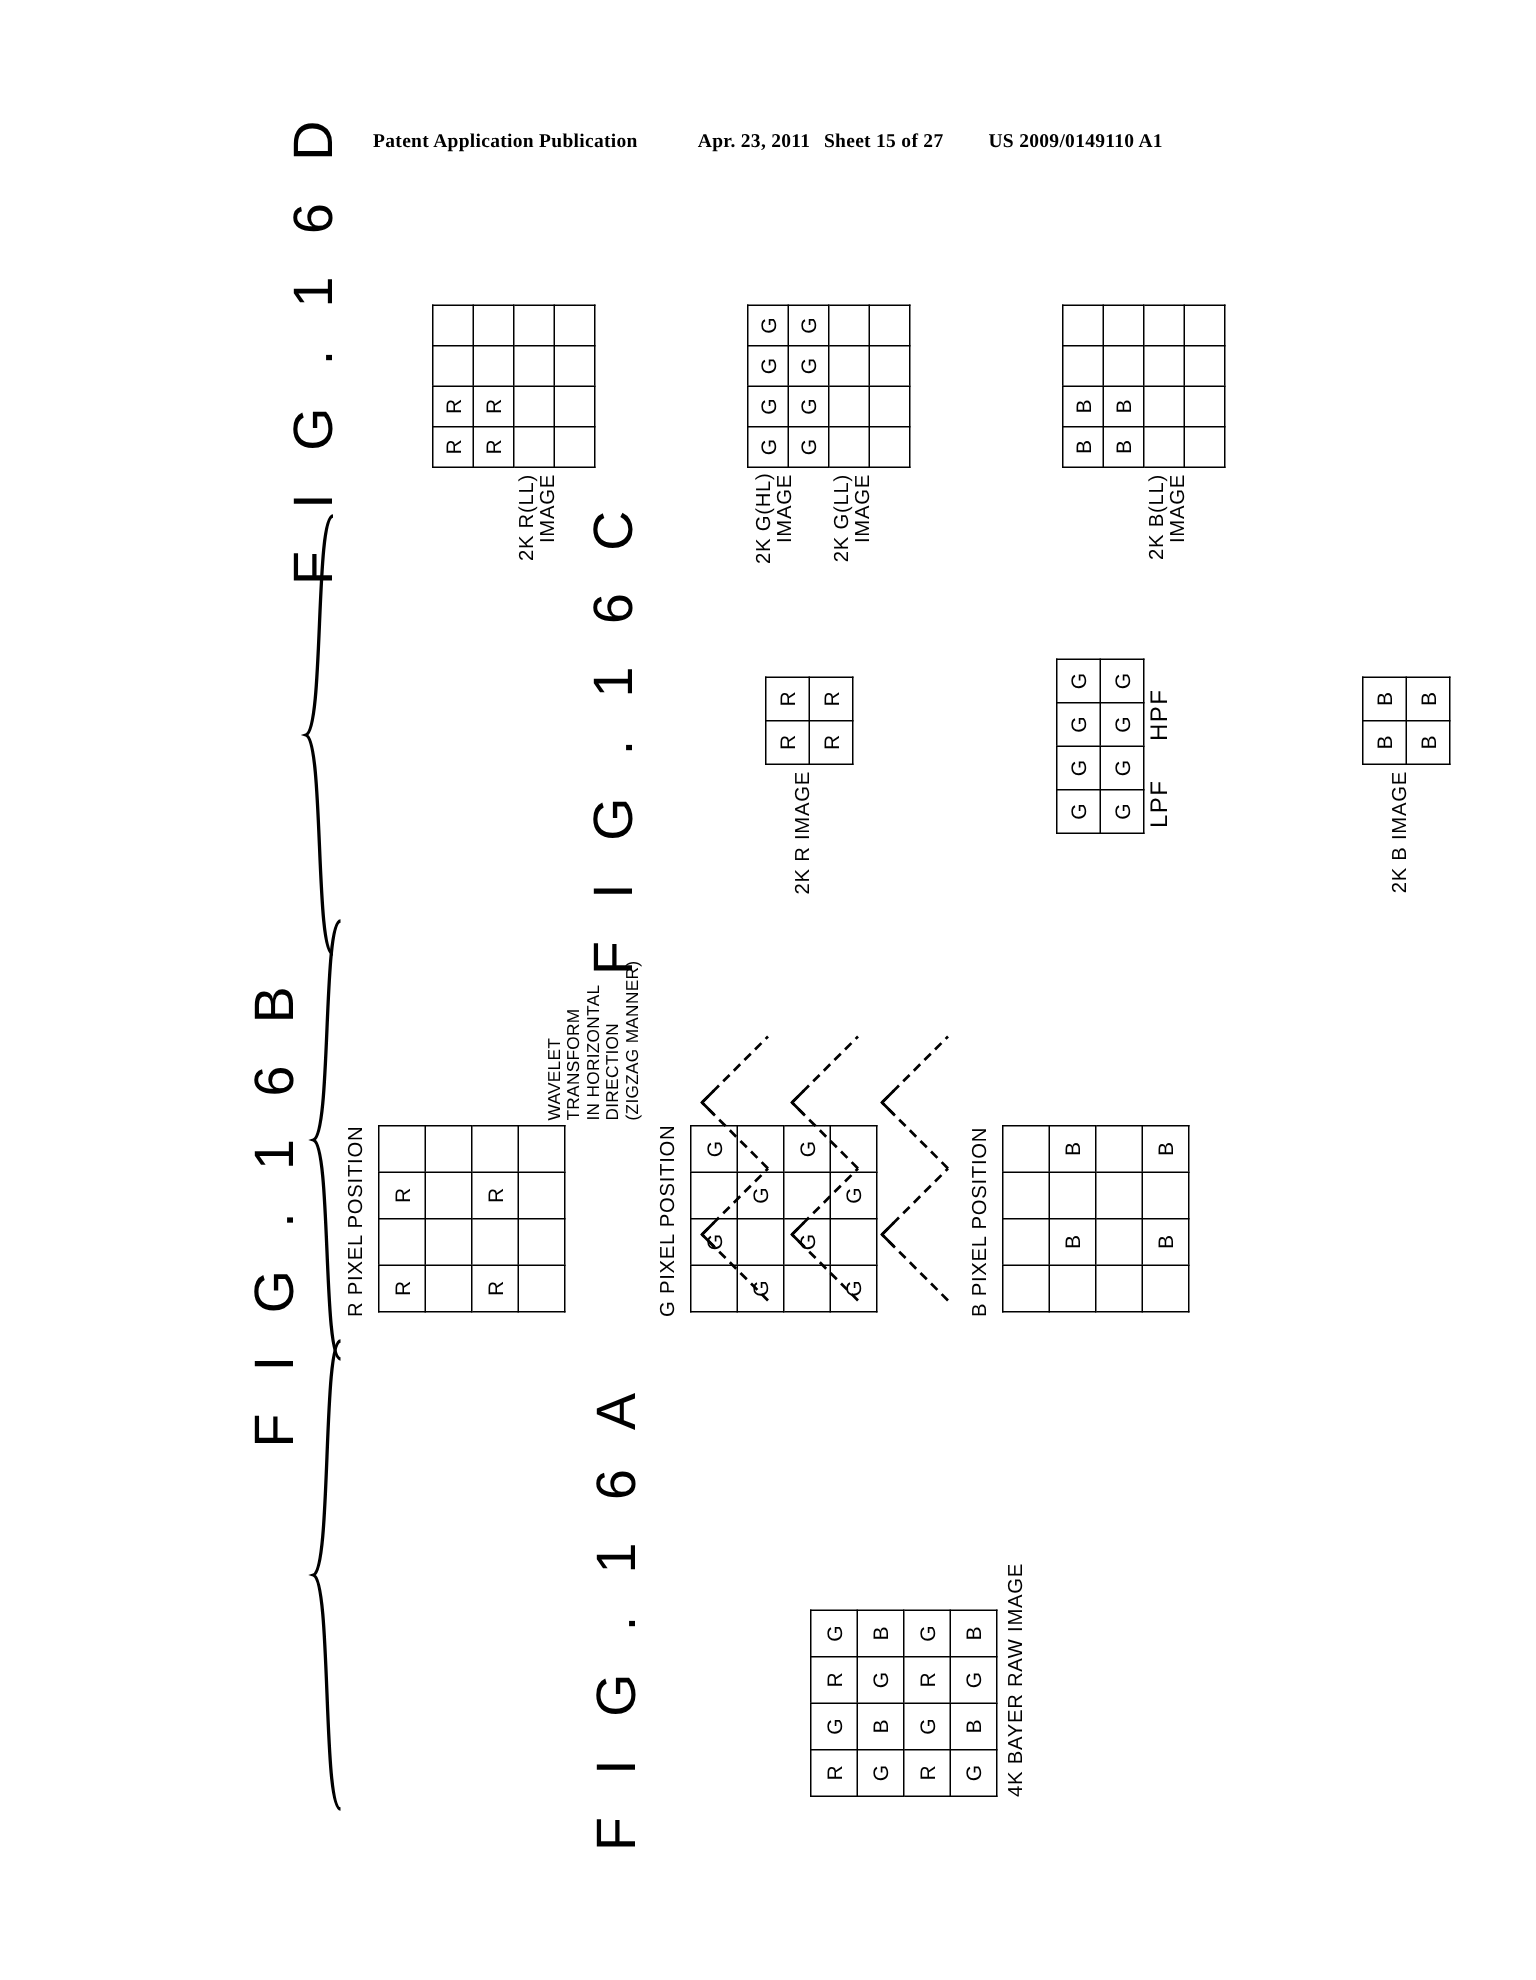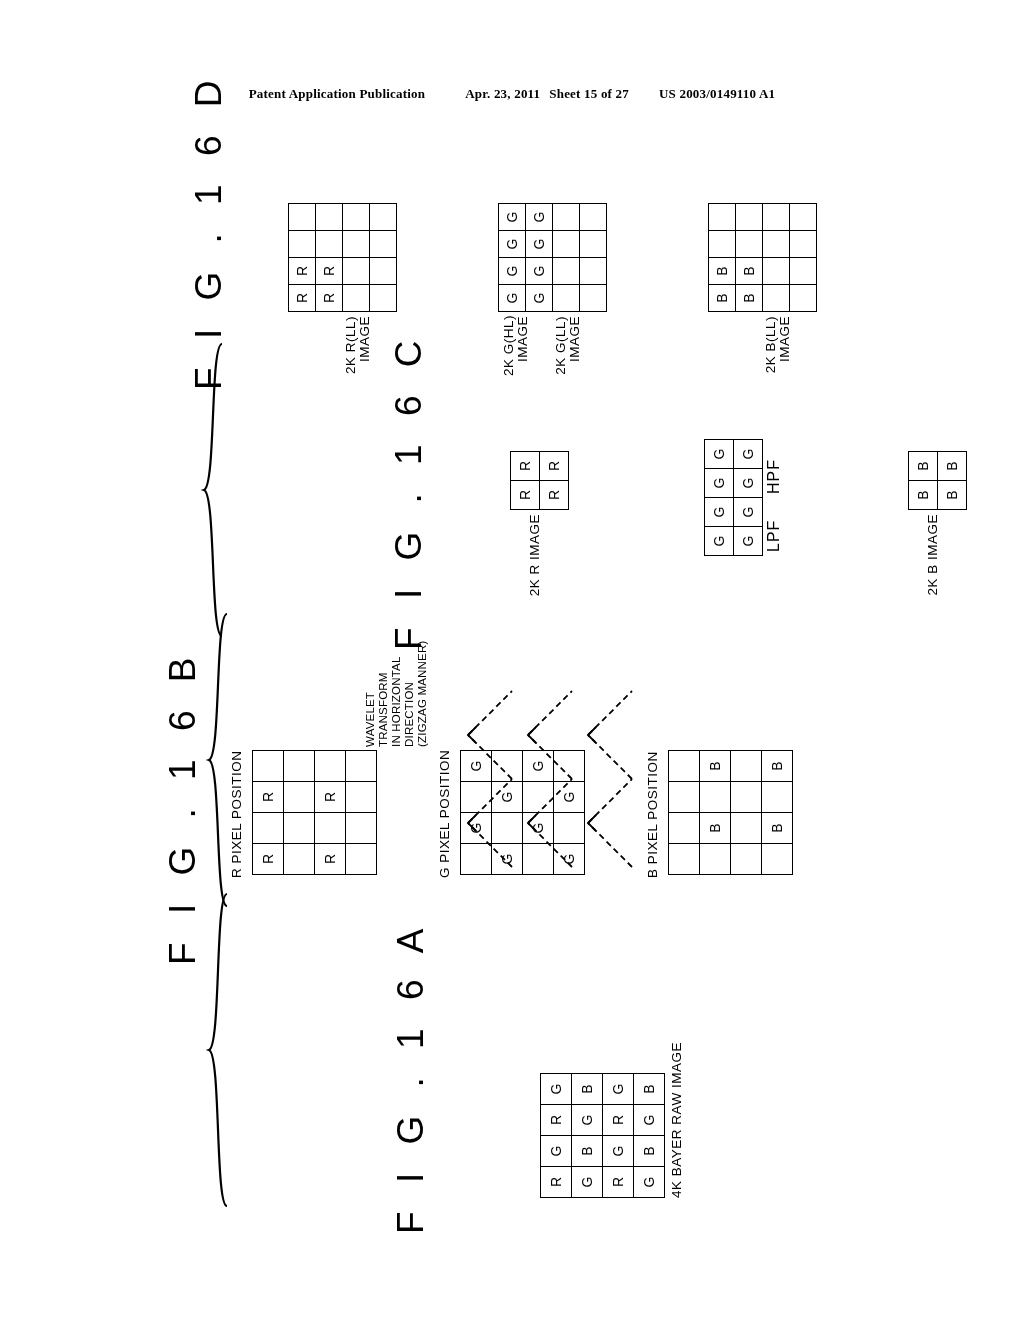--- a/index.html
+++ b/index.html
@@ -77,21 +77,21 @@
   
   .zz{position:absolute;left:0;top:0;pointer-events:none;}
 </style>
 </head>
 <body>
 
 <div class="hdr">
   <span class="h1">Patent Application Publication</span>
   <span class="h2">Apr. 23, 2011</span>
   <span class="h3">Sheet 15 of 27</span>
-  <span class="h4">US 2003/0149110 A1</span>
+  <span class="h4">US 2009/0149110 A1</span>
 </div>
 
 <div class="rot" style="left:180px;top:370px;">
   <div style="position:relative;width:220px;height:660px;">
 
     <div class="figtitle" style="position:absolute;left:-20px;top:10px;">F I G . 1 6 D</div>
 
     <div style="position:absolute;left:58px;top:108px;">
       <div class="lbl" style="position:absolute;left:-64px;top:56px;text-align:right;width:60px;">2K R(LL)
 IMAGE</div>

